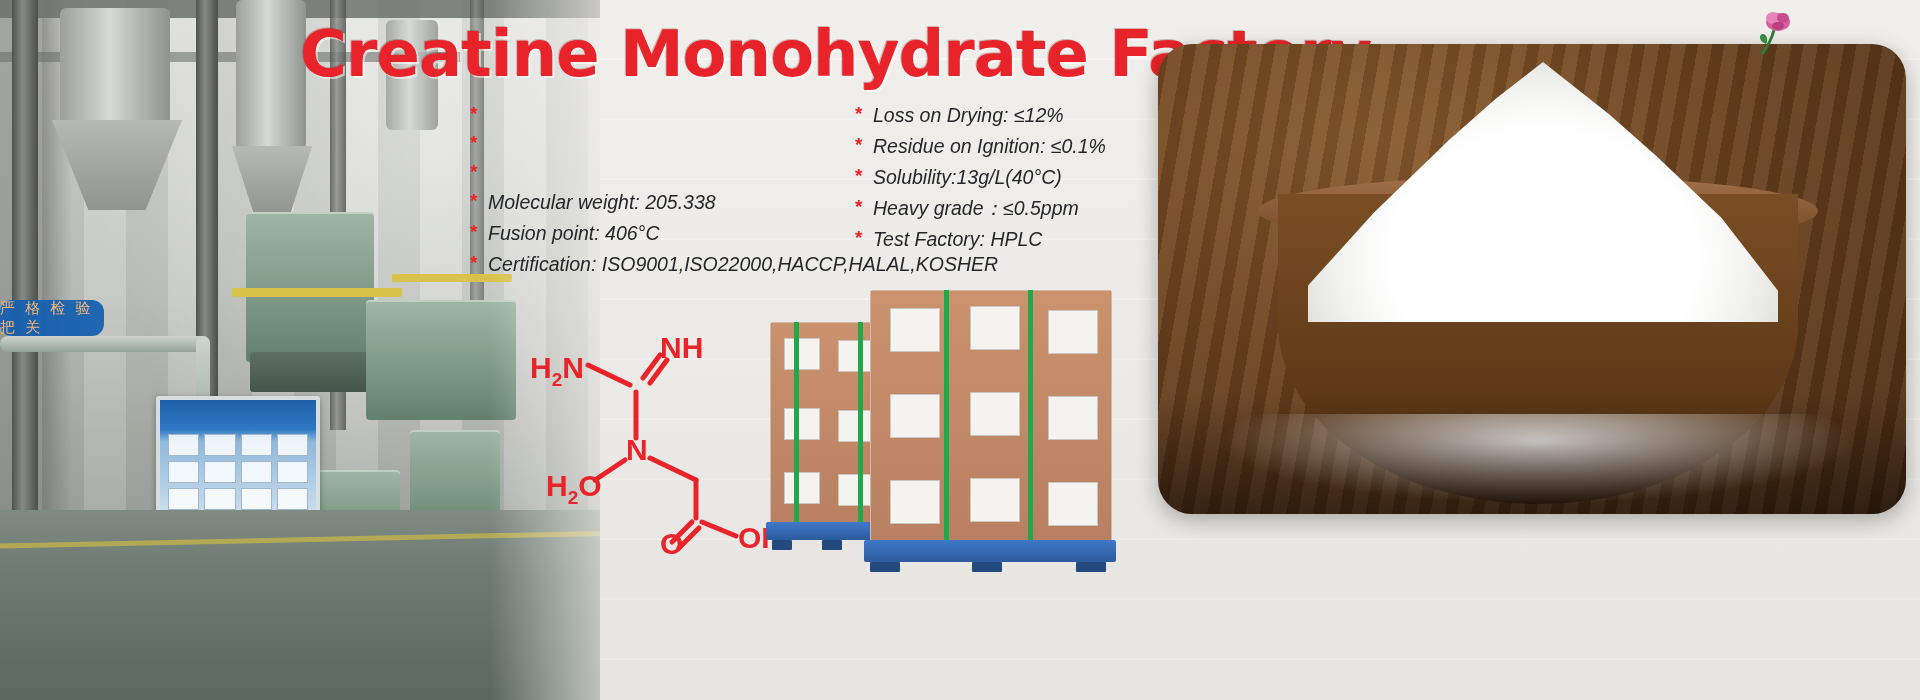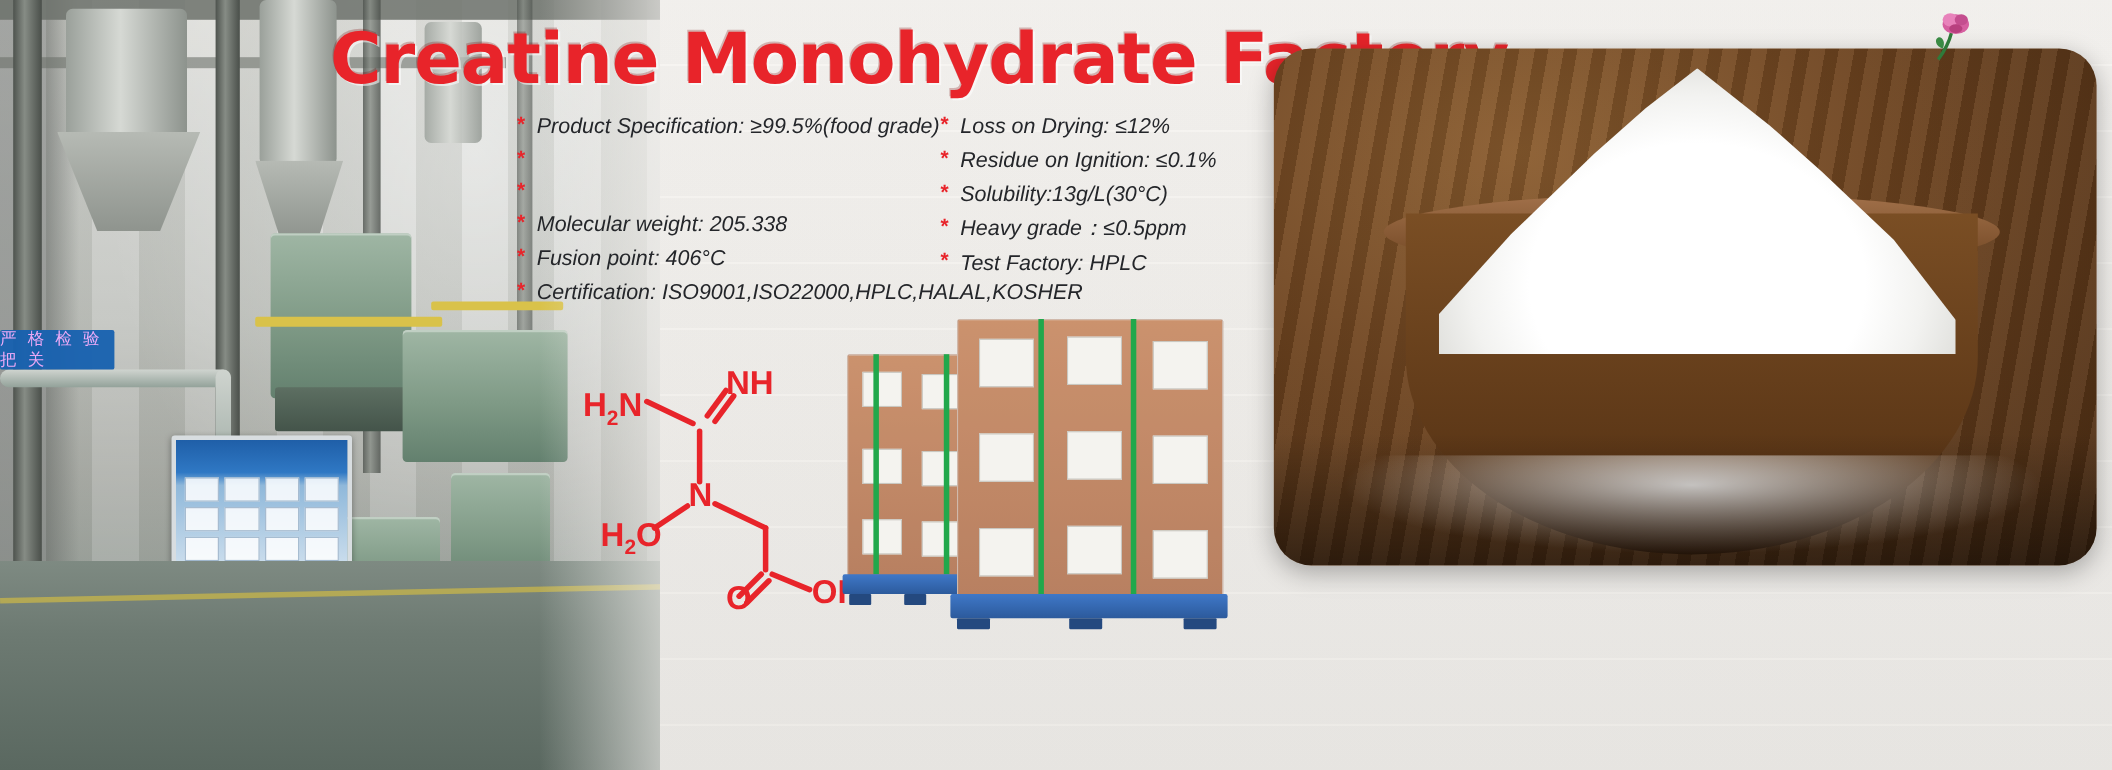--- a/index.html
+++ b/index.html
@@ -23,22 +23,22 @@
   .duct{position:absolute;border-radius:6px;background:linear-gradient(90deg,#9aa09a,#d6d9d4 45%,#8d938d);}
   .hopper{position:absolute;background:linear-gradient(180deg,#b6bab4,#8f948e);clip-path:polygon(0 0,100% 0,72% 100%,28% 100%);}
   .machine{position:absolute;border-radius:4px;background:linear-gradient(180deg,#9fb6a4,#7f9a86 55%,#63806e);box-shadow:inset 0 2px 0 rgba(255,255,255,.35);}
   .mach-dark{position:absolute;border-radius:3px;background:linear-gradient(180deg,#5d6f62,#44544a);}
   .yellowbar{position:absolute;background:#d9c24a;border-radius:2px;}
   .board{position:absolute;border-radius:3px;background:linear-gradient(180deg,#1f5fa8,#2f78c4 25%,#8fb8da 35%,#cfe0ee 100%);border:4px solid #d8dde0;
     box-shadow:0 2px 6px rgba(0,0,0,.35);}
   .board .grid{position:absolute;left:8px;top:34px;right:8px;bottom:8px;
     display:grid;grid-template-columns:repeat(4,1fr);grid-template-rows:repeat(3,1fr);gap:5px;}
   .board .grid span{background:rgba(255,255,255,.85);border:1px solid #9fb6cc;}
-  .bluesign{position:absolute;background:#1761b0;color:#f0abfc;font-size:15px;letter-spacing:3px;
-    writing-mode:horizontal-tb;display:flex;align-items:center;justify-content:center;border-radius:2px;opacity:.95;}
+  .bluesign{position:absolute;background:#1761b0;color:#fdba74;font-size:15px;letter-spacing:3px;
+    writing-mode:horizontal-tb;display:flex;align-items:center;justify-content:center;border-radius:12px;opacity:.95;}
   .pipe{position:absolute;border-radius:8px;background:linear-gradient(180deg,#cfd4cf,#93a29a);}
   .fct-fade{position:absolute;right:0;top:0;width:230px;height:100%;
     background:linear-gradient(90deg,rgba(240,238,235,0) 0%,rgba(242,240,237,.75) 55%,rgba(244,242,239,1) 100%);}
 
   
   .middle{position:absolute;left:600px;top:0;width:1320px;height:700px;
     background:
       repeating-linear-gradient(180deg,rgba(0,0,0,.025) 0 58px,rgba(0,0,0,0) 58px 60px),
       linear-gradient(180deg,#f7f5f2,#eceae6);}
   .mid-fade{position:absolute;left:0;top:0;width:180px;height:100%;
@@ -150,54 +150,53 @@
 
   <div class="middle">
     <div class="mid-fade"></div>
   </div>
 
   <div class="title">Creatine Monohydrate Factory</div>
 
   <div class="specs">
     <div class="spec-row">
       <span class="ast">*</span>
-      <span class="spec-txt">Product Specification: ≥99.5%(food grade)</span>
     </div>
     <div class="spec-row">
       <span class="ast">*</span>
     </div>
     <div class="spec-row">
       <span class="ast">*</span>
     </div>
     <div class="spec-row">
       <span class="ast">*</span>
       <span class="spec-txt">Molecular weight: 205.338</span>
     </div>
     <div class="spec-row">
       <span class="ast">*</span>
       <span class="spec-txt">Fusion point: 406°C</span>
     </div>
     <div class="spec-row">
       <span class="ast">*</span>
-      <span class="spec-txt">Certification: ISO9001,ISO22000,HPLC,HALAL,KOSHER</span>
+      <span class="spec-txt">Certification: ISO9001,ISO22000,HACCP,HALAL,KOSHER</span>
     </div>
   </div>
 
   <div class="specs2">
     <div class="spec-row">
       <span class="ast">*</span>
       <span class="spec-txt">Loss on Drying: ≤12%</span>
     </div>
     <div class="spec-row">
       <span class="ast">*</span>
       <span class="spec-txt">Residue on Ignition: ≤0.1%</span>
     </div>
     <div class="spec-row">
       <span class="ast">*</span>
-      <span class="spec-txt">Solubility:13g/L(30°C)</span>
+      <span class="spec-txt">Solubility:13g/L(40°C)</span>
     </div>
     <div class="spec-row">
       <span class="ast">*</span>
       <span class="spec-txt">Heavy grade：≤0.5ppm</span>
     </div>
     <div class="spec-row">
       <span class="ast">*</span>
       <span class="spec-txt">Test Factory: HPLC</span>
     </div>
   </div>

